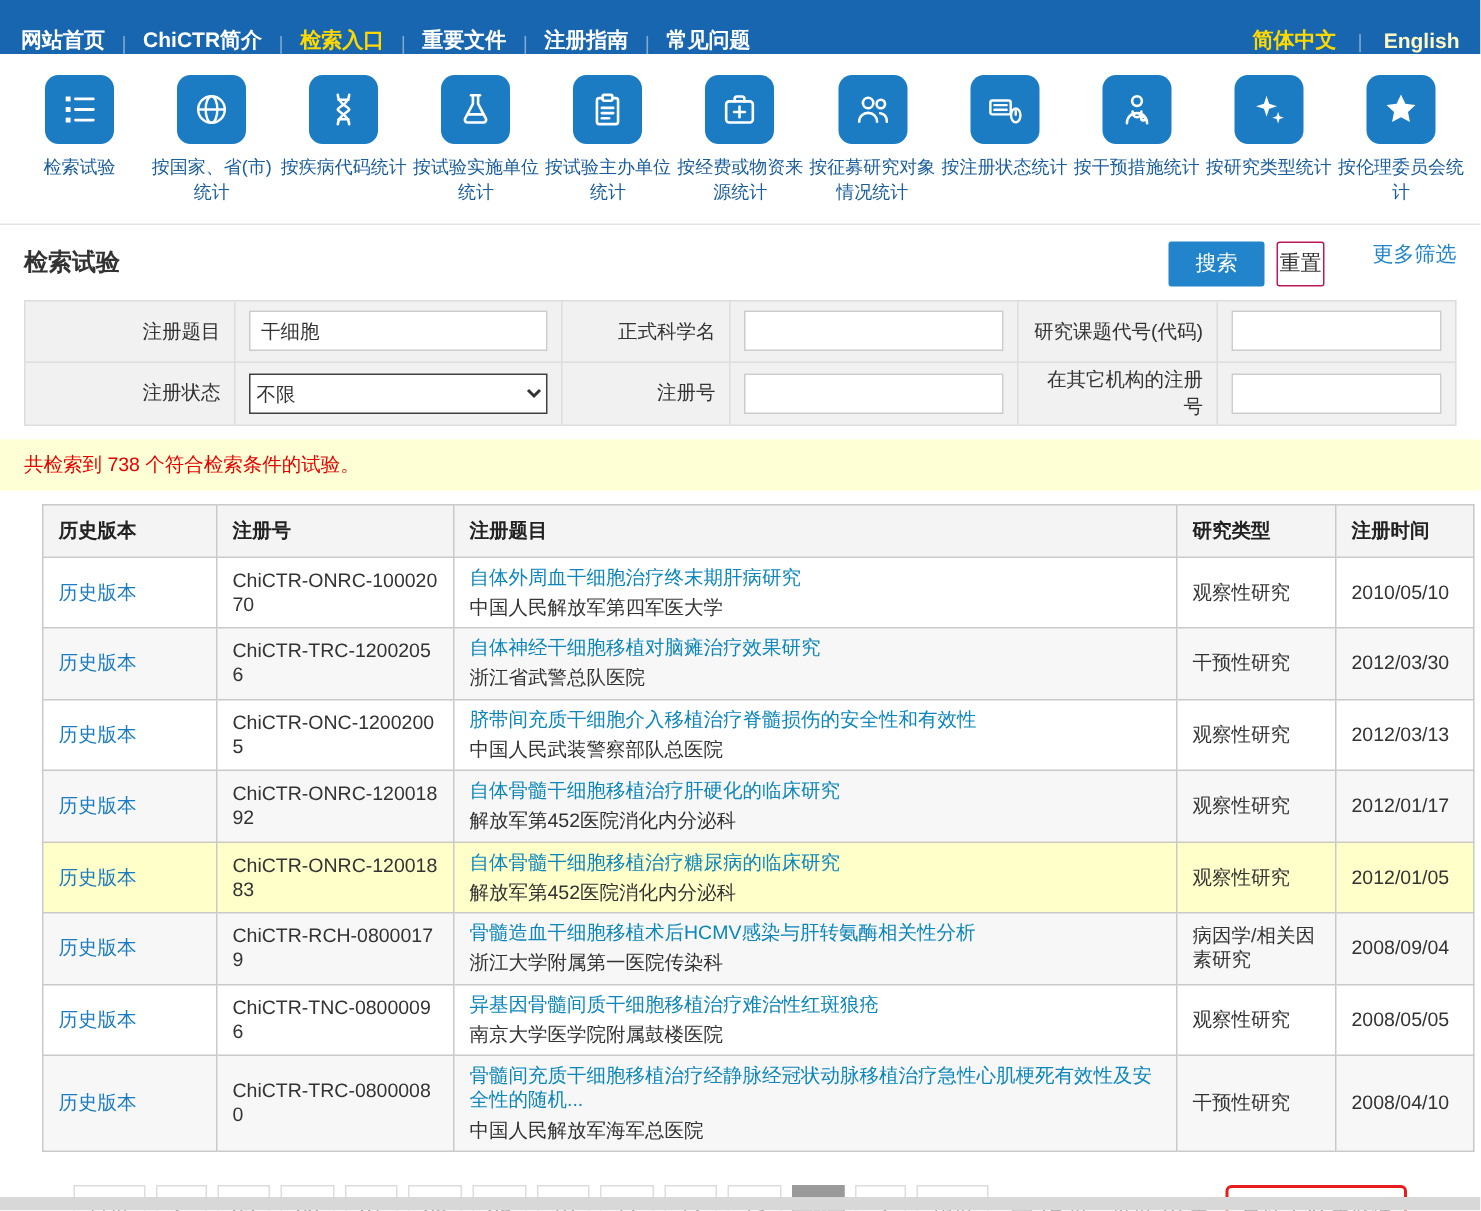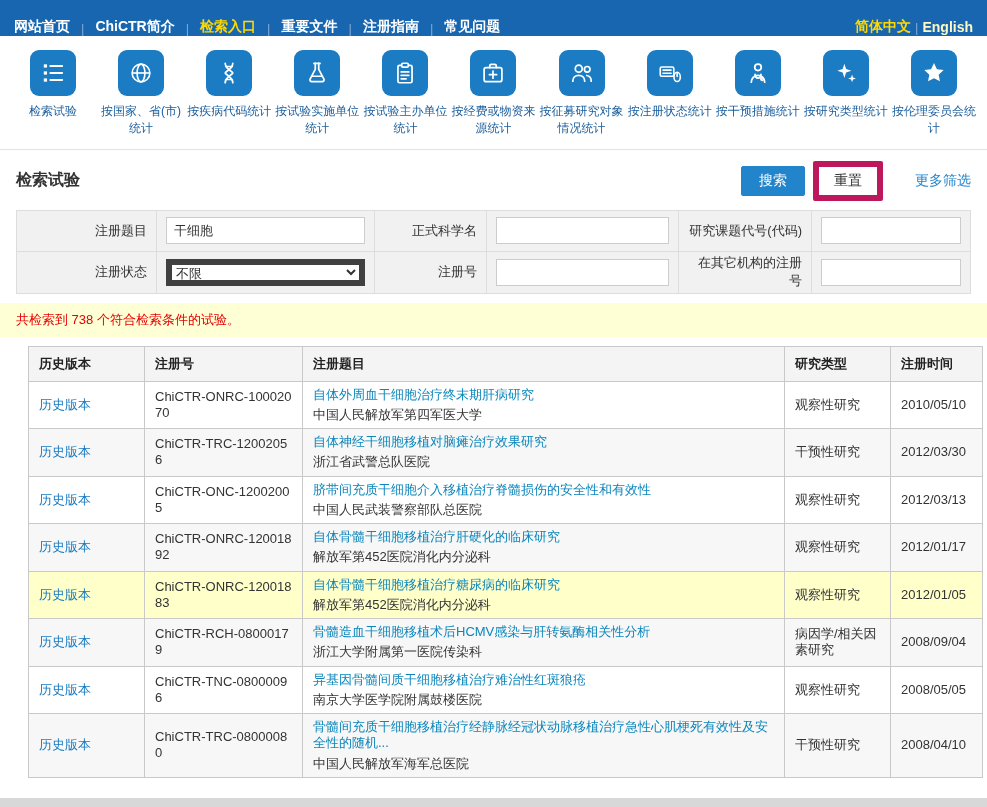--- a/index.html
+++ b/index.html
@@ -4,46 +4,46 @@
 <style>
   *{box-sizing:border-box;margin:0;padding:0}
   html,body{width:987px;height:807px}
   body{font-family:"Liberation Sans","DejaVu Sans",sans-serif;background:#fff;position:relative;overflow:hidden}
 
   
   .navbar{height:36px;background:#1766af;display:flex;align-items:flex-end;padding:0 14px;gap:11px}
   .nav-item{color:#fff;font-size:14px;font-weight:bold;cursor:pointer;white-space:nowrap}
   .nav-item.active{color:#ffd800}
   .nav-sep{color:#7fa9cf;font-size:13px}
-  .nav-right{margin-left:auto;display:flex;align-items:center;gap:4px}
+  .nav-right{margin-left:auto;display:flex;align-items:center;gap:14px}
   .lang-zh{color:#ffd800;font-weight:bold;font-size:14px;cursor:pointer}
   .lang-en{color:#fef9c3;font-weight:bold;font-size:14px;cursor:pointer}
 
   
   .toolbar{display:flex;justify-content:space-between;padding:14px 10px 12px;border-bottom:1px solid #e3e3e3;background:#fff}
   .tool-item{width:86px;display:flex;flex-direction:column;align-items:center;cursor:pointer}
   .tool-icon{width:46px;height:46px;background:#1b7cc4;border-radius:9px;display:flex;align-items:center;justify-content:center;margin-bottom:7px;flex:none}
   .tool-label{font-size:12px;color:#1a5d9c;text-align:center;line-height:1.4}
 
   
   .search-head{display:flex;align-items:center;padding:11px 16px 9px}
   .page-title{font-size:16px;font-weight:bold;color:#333}
-  .head-actions{margin-left:auto;display:flex;align-items:center;gap:8px}
+  .head-actions{margin-left:auto;display:flex;gap:8px}
   .btn-search{background:#2285cc;color:#fff;border:1px solid #2285cc;font-size:14px;padding:5px 17px;border-radius:2px;cursor:pointer;font-family:inherit}
-  .btn-reset{background:#fff;color:#333;border:6px solid #be185d;font-size:14px;padding:5px 15px;border-radius:2px;cursor:pointer;font-family:inherit}
+  .btn-reset{background:#fff;color:#333;border:1px solid #be185d;font-size:14px;padding:5px 1px;border-radius:2px;cursor:pointer;font-family:inherit}
   .more-filters{color:#2285cc;font-size:14px;cursor:pointer;margin-left:24px}
 
   
   .form-grid{margin:0 16px;border:1px solid #ddd;background:#f1f1f1;display:grid;grid-template-columns:140px 218px 112px 192px 133px 1fr}
   .form-cell{border-right:1px solid #ddd;padding:6px 9px;display:flex;align-items:center;height:41px}
   .cell-end{border-right:none}
   .bb{border-bottom:1px solid #ddd}
   .form-label{justify-content:flex-end;font-size:13px;color:#333;text-align:right}
   .form-input{width:100%;height:27px;border:1px solid #ccc;background:#fff;padding:0 7px;font-size:13px;color:#333;font-family:inherit}
-  .form-select{width:100%;height:27px;border:6px solid #404040;background:#fff;font-size:13px;color:#333;font-family:inherit}
+  .form-select{width:100%;height:27px;border:1px solid #404040;background:#fff;font-size:13px;color:#333;font-family:inherit}
 
   
   .alert-bar{margin-top:9px;background:#ffffd6;padding:8px 16px;font-size:13px;color:#e60000}
 
   
   .results{margin:9px 28px 0;border-collapse:collapse;width:calc(100% - 32px);table-layout:fixed}
   .results th{background:#f4f4f4;border:1px solid #c9c9c9;font-size:13px;font-weight:bold;text-align:left;padding:8px 10px;color:#222}
   .results td{border:1px solid #c9c9c9;font-size:13px;padding:5px 10px;vertical-align:middle;color:#333;line-height:1.25}
   .results tr.striped{background:#f7f7f7}
   .results tr.highlight{background:#ffffca}

